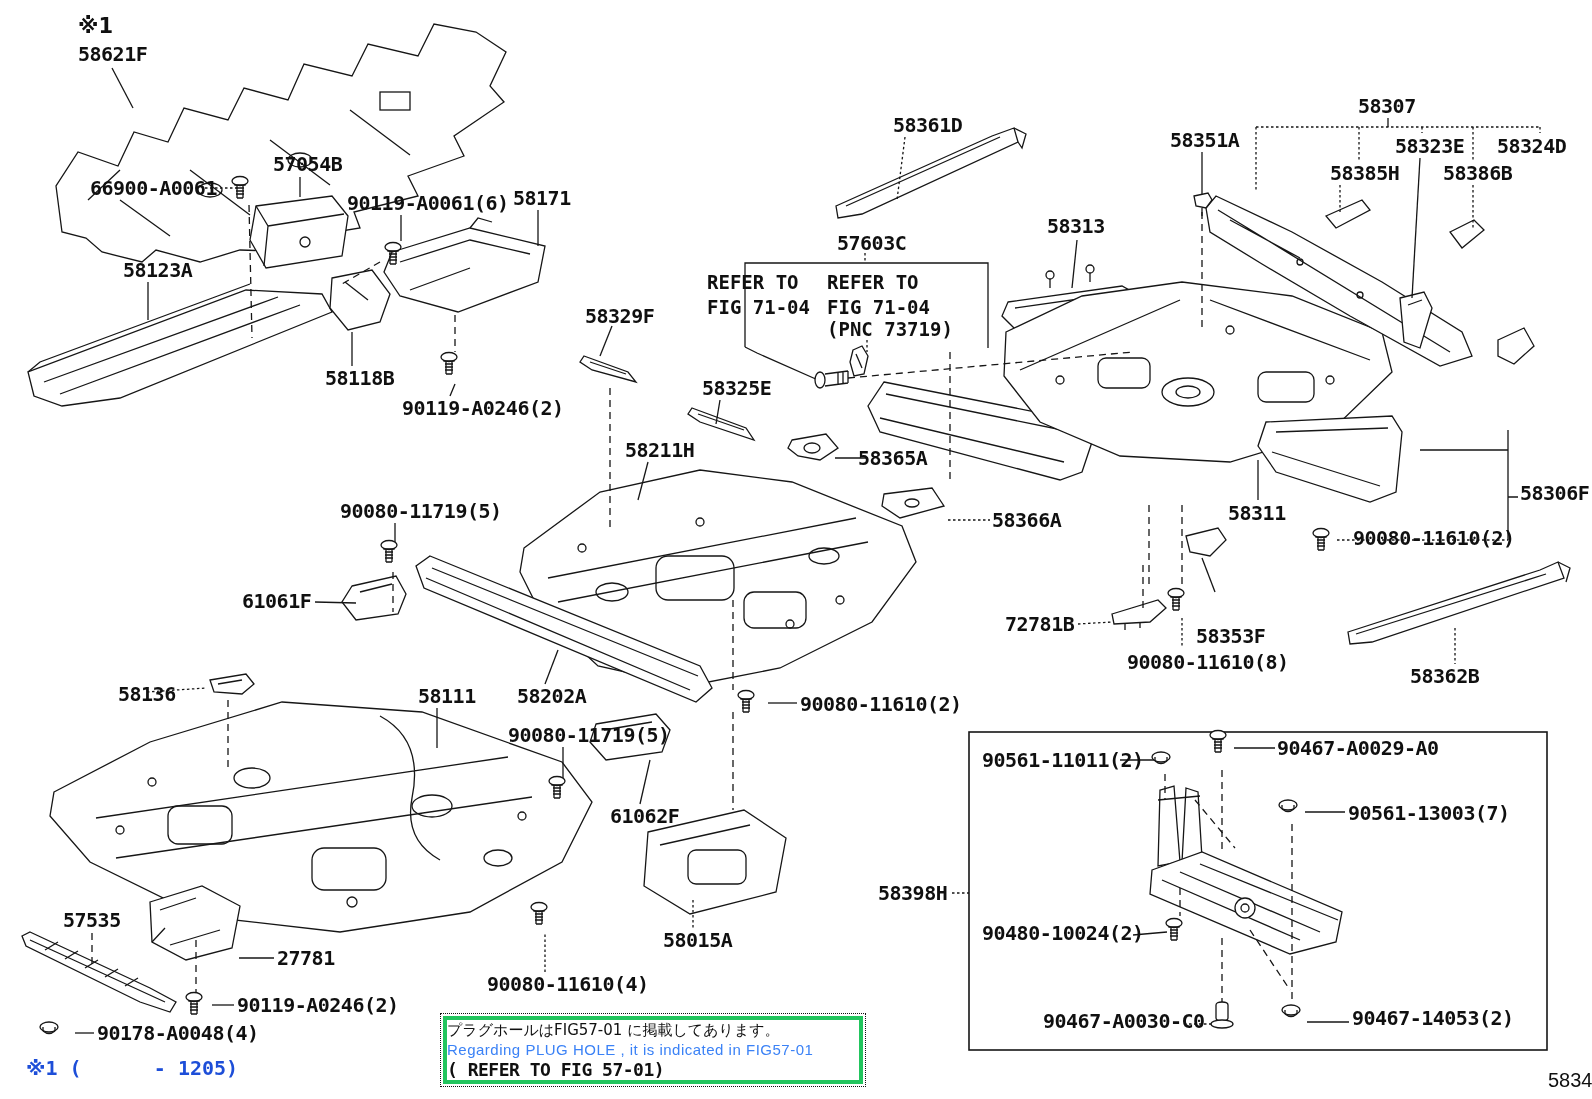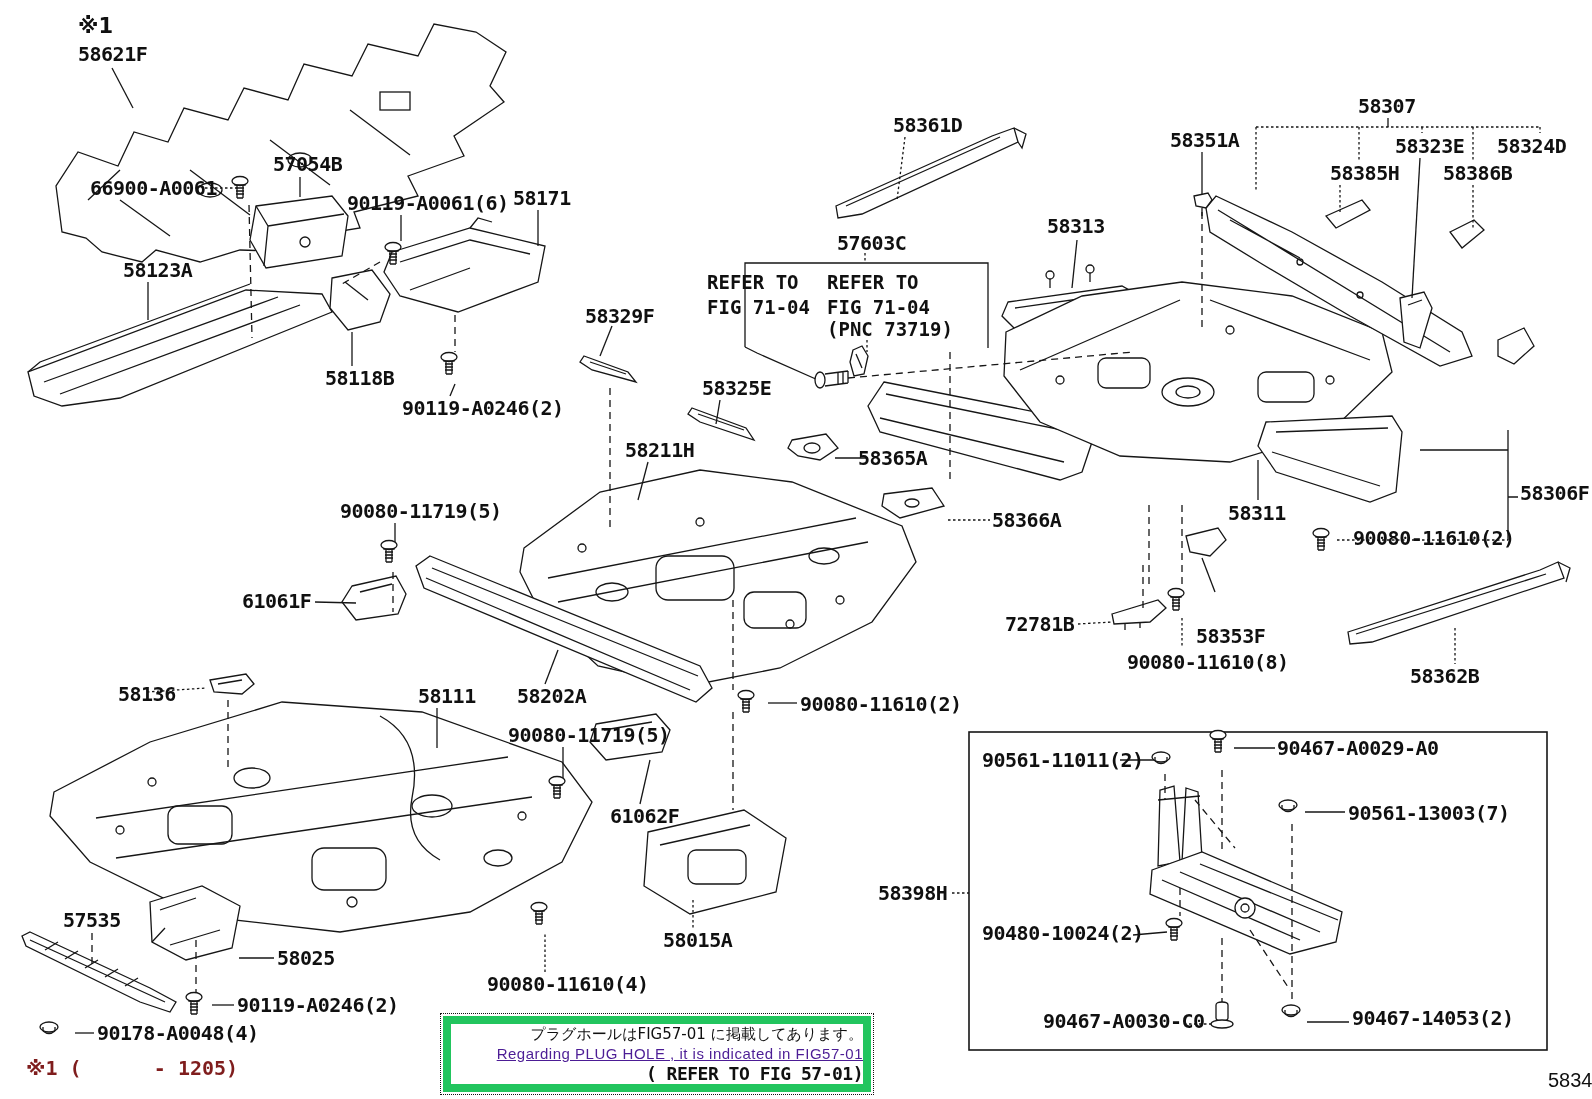--- a/index.html
+++ b/index.html
@@ -4,27 +4,27 @@
 <style>
   html,body{margin:0;padding:0;background:#fff;}
   #stage{position:relative;width:1592px;height:1099px;background:#fff;overflow:hidden;
          font-family:"DejaVu Sans Mono","DejaVu Sans",monospace;}
   #art{position:absolute;left:0;top:0;z-index:1;}
   .lbl{position:absolute;z-index:2;font:bold 20px "DejaVu Sans Mono","DejaVu Sans",monospace;
        color:#101010;white-space:pre;letter-spacing:-0.5px;}
   .note-line{position:absolute;z-index:2;font:bold 19px "DejaVu Sans Mono","DejaVu Sans",monospace;color:#101010;white-space:pre;}
   .mark{position:absolute;z-index:2;font:bold 21px "DejaVu Sans","Liberation Sans",sans-serif;color:#101010;white-space:pre;}
   #plug-note-box{position:absolute;z-index:2;left:443px;top:1016px;width:412px;height:60px;
-       border:8px solid #22c55e;outline:1px dotted #101010;outline-offset:2px;
-       display:flex;flex-direction:column;align-items:flex-end;justify-content:center;gap:1px;background:#fff;}
+       border:4px solid #22c55e;outline:1px dotted #101010;outline-offset:2px;
+       display:flex;flex-direction:column;align-items:flex-start;justify-content:center;gap:1px;background:#fff;}
   .plug-jp{font:15px "DejaVu Sans","Liberation Sans",sans-serif;color:#101010;}
-  .plug-en{font:15px "Liberation Sans","DejaVu Sans",sans-serif;color:#4c1d95;letter-spacing:0.5px;text-decoration:underline;}
+  .plug-en{font:15px "Liberation Sans","DejaVu Sans",sans-serif;color:#3b82f6;letter-spacing:0.5px;}
   .plug-ref{font:bold 18px "DejaVu Sans Mono",monospace;color:#101010;letter-spacing:-0.5px;}
   #figure-code{position:absolute;z-index:2;left:1506px;top:1069px;font:20px "Liberation Sans","DejaVu Sans",sans-serif;color:#101010;margin-left:42px;}
-  #footnote{position:absolute;z-index:2;left:26px;top:1056px;font:bold 20px "DejaVu Sans Mono","DejaVu Sans",monospace;color:#7f1d1d;white-space:pre;text-align:center;}
+  #footnote{position:absolute;z-index:2;left:26px;top:1056px;font:bold 20px "DejaVu Sans Mono","DejaVu Sans",monospace;color:#1d4ed8;white-space:pre;text-align:center;}
 </style>
 </head>
 <body>
 
 <div id="stage">
 
 <svg id="art" width="1592" height="1099" viewBox="0 0 1592 1099">
   <defs>
     <g id="boltv" stroke="#161616" stroke-width="1.3" fill="#fff">
       <ellipse cx="8" cy="5" rx="8" ry="4.5"></ellipse>
@@ -397,21 +397,21 @@
 <div class="lbl" style="left:663px;top:928px">58015A</div>
 <div class="lbl" style="left:487px;top:972px">90080-11610(4)</div>
 <div class="lbl" style="left:878px;top:881px">58398H</div>
 <div class="lbl" style="left:982px;top:748px">90561-11011(2)</div>
 <div class="lbl" style="left:1277px;top:736px">90467-A0029-A0</div>
 <div class="lbl" style="left:1348px;top:801px">90561-13003(7)</div>
 <div class="lbl" style="left:982px;top:921px">90480-10024(2)</div>
 <div class="lbl" style="left:1043px;top:1009px">90467-A0030-C0</div>
 <div class="lbl" style="left:1352px;top:1006px">90467-14053(2)</div>
 <div class="lbl" style="left:63px;top:908px">57535</div>
-<div class="lbl" style="left:277px;top:946px">58025</div>
+<div class="lbl" style="left:277px;top:946px">27781</div>
 <div class="lbl" style="left:237px;top:993px">90119-A0246(2)</div>
 <div class="lbl" style="left:97px;top:1021px">90178-A0048(4)</div>
 
 <div id="plug-note-box">
   <div class="plug-jp">プラグホールはFIG57-01 に掲載してあります。</div>
   <div class="plug-en">Regarding PLUG HOLE , it is indicated in FIG57-01</div>
   <div class="plug-ref">( REFER TO FIG 57-01)</div>
 </div>
 
 <div id="footnote">※1 (      - 1205)</div>

